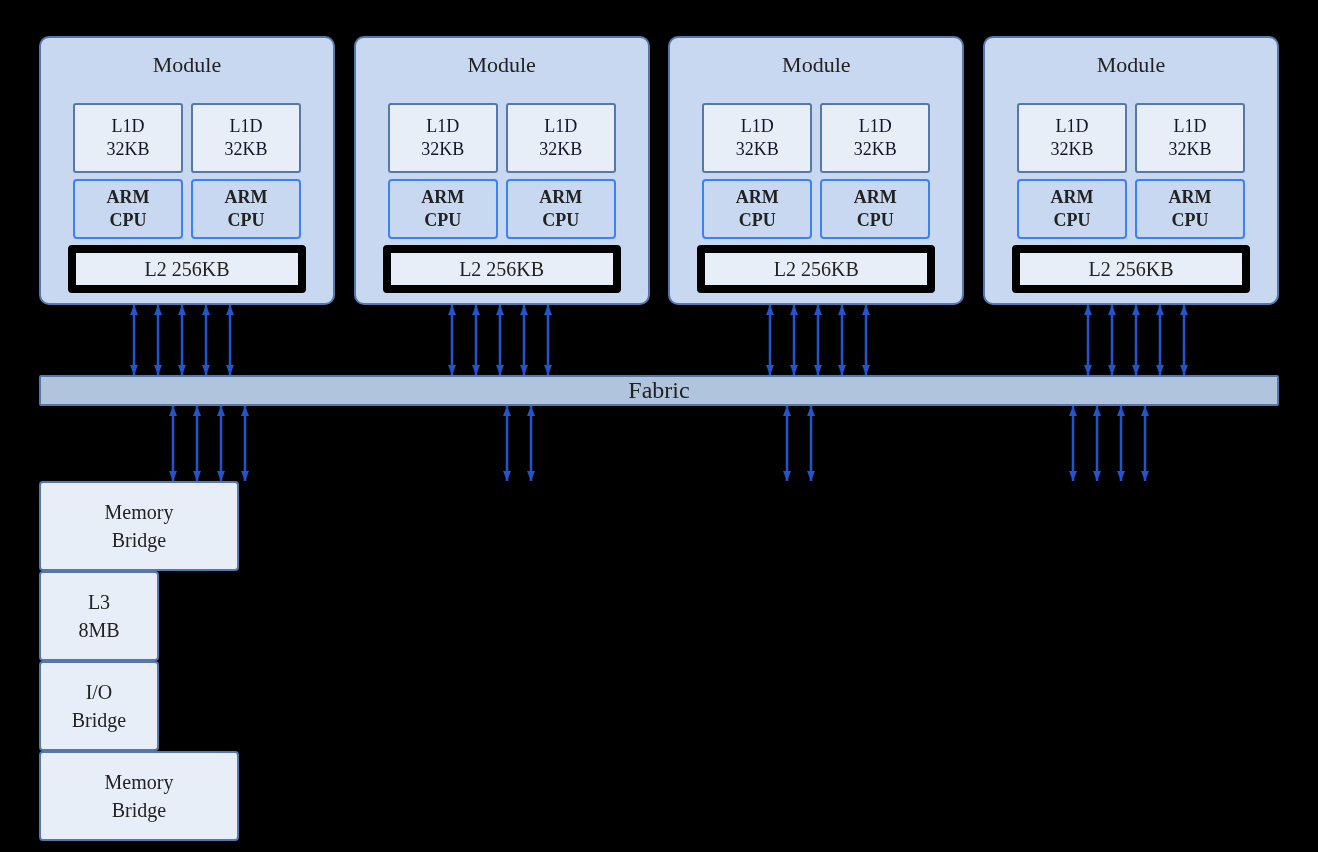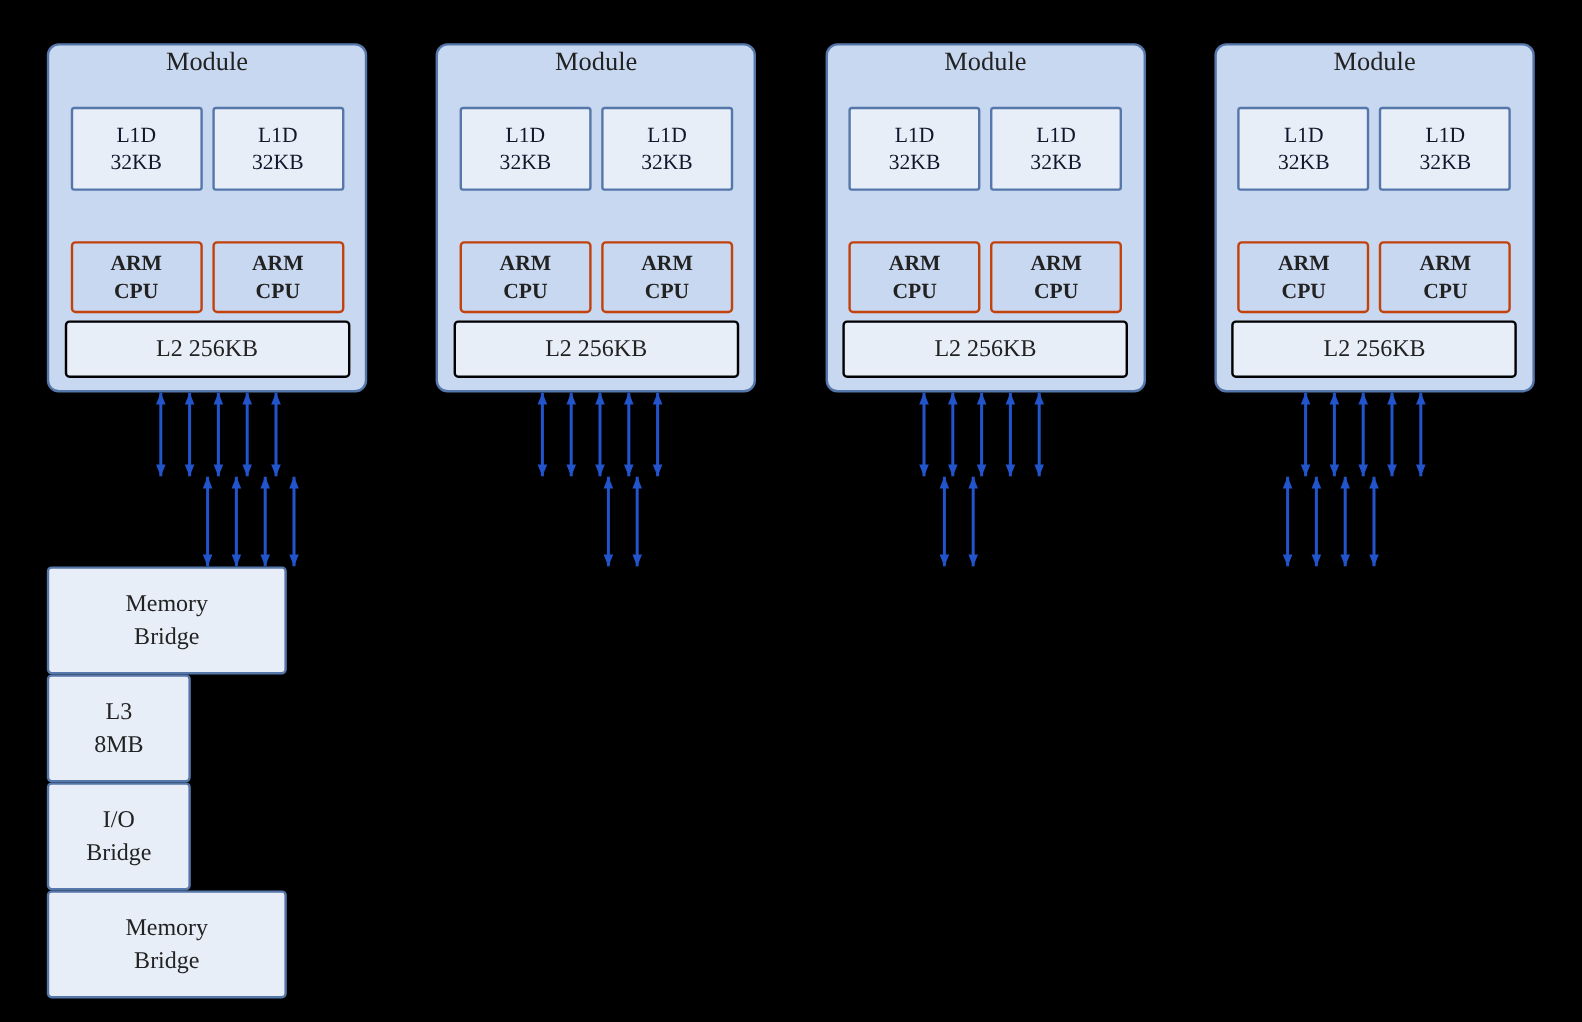--- a/index.html
+++ b/index.html
@@ -30,22 +30,22 @@
       justify-content: space-between;
       width: 100%;
       padding: 0 10px;
       margin-top: 20px;
     }
 
     .module-container {
       background: #c8d8f0;
       border: 2px solid #5577aa;
       border-radius: 10px;
-      padding: 0 10px 10px 10px;
-      width: 267px;
+      padding: 14px 10px 10px 10px;
+      width: 296px;
       display: flex;
       flex-direction: column;
       align-items: center;
       gap: 6px;
     }
 
     .module-title {
       font-size: 22px;
       color: #222;
       font-weight: normal;
@@ -71,38 +71,37 @@
       justify-content: center;
       font-size: 18px;
       text-align: center;
       color: #0f172a;
       line-height: 1.3;
       margin-top: 15px;
     }
 
     .cpu-box {
       background: #c8d8f0;
-      border: 2px solid #c2410c;
+      border: 2px solid #3b82f6;
       border-radius: 4px;
       width: 110px;
       height: 60px;
       display: flex;
       align-items: center;
       justify-content: center;
       font-size: 18px;
       text-align: center;
       color: #222;
       font-weight: bold;
       line-height: 1.3;
-      margin-top: 36px;
     }
 
     .l2-box {
       background: #e8eef8;
-      border: 2px solid #000000;
+      border: 8px solid #000000;
       border-radius: 4px;
       width: 238px;
       height: 48px;
       display: flex;
       align-items: center;
       justify-content: center;
       font-size: 20px;
       text-align: center;
       color: #222;
     }
@@ -359,20 +358,23 @@
           <polygon points="4,60 12,60 8,70" fill="#2255cc"></polygon>
         </svg>
       <svg width="16" height="70">
           <line x1="8" y1="0" x2="8" y2="70" stroke="#2255cc" stroke-width="2.5"></line>
           <polygon points="4,10 12,10 8,0" fill="#2255cc"></polygon>
           <polygon points="4,60 12,60 8,70" fill="#2255cc"></polygon>
         </svg>
     </div>
   </div>
 
+  <div class="fabric-bar">
+    <span>Fabric</span>
+  </div>
 
   <div class="arrows-bottom" style="display:flex; justify-content:space-around; width:100%; padding:0 10px; height:75px; align-items:center;">
 
     <div class="arrow-group-bottom" style="display:flex; gap:8px; align-items:center; width:200px; justify-content:center;">
       <svg width="16" height="75">
           <line x1="8" y1="0" x2="8" y2="75" stroke="#2255cc" stroke-width="2.5"></line>
           <polygon points="4,10 12,10 8,0" fill="#2255cc"></polygon>
           <polygon points="4,65 12,65 8,75" fill="#2255cc"></polygon>
         </svg>
       <svg width="16" height="75">

